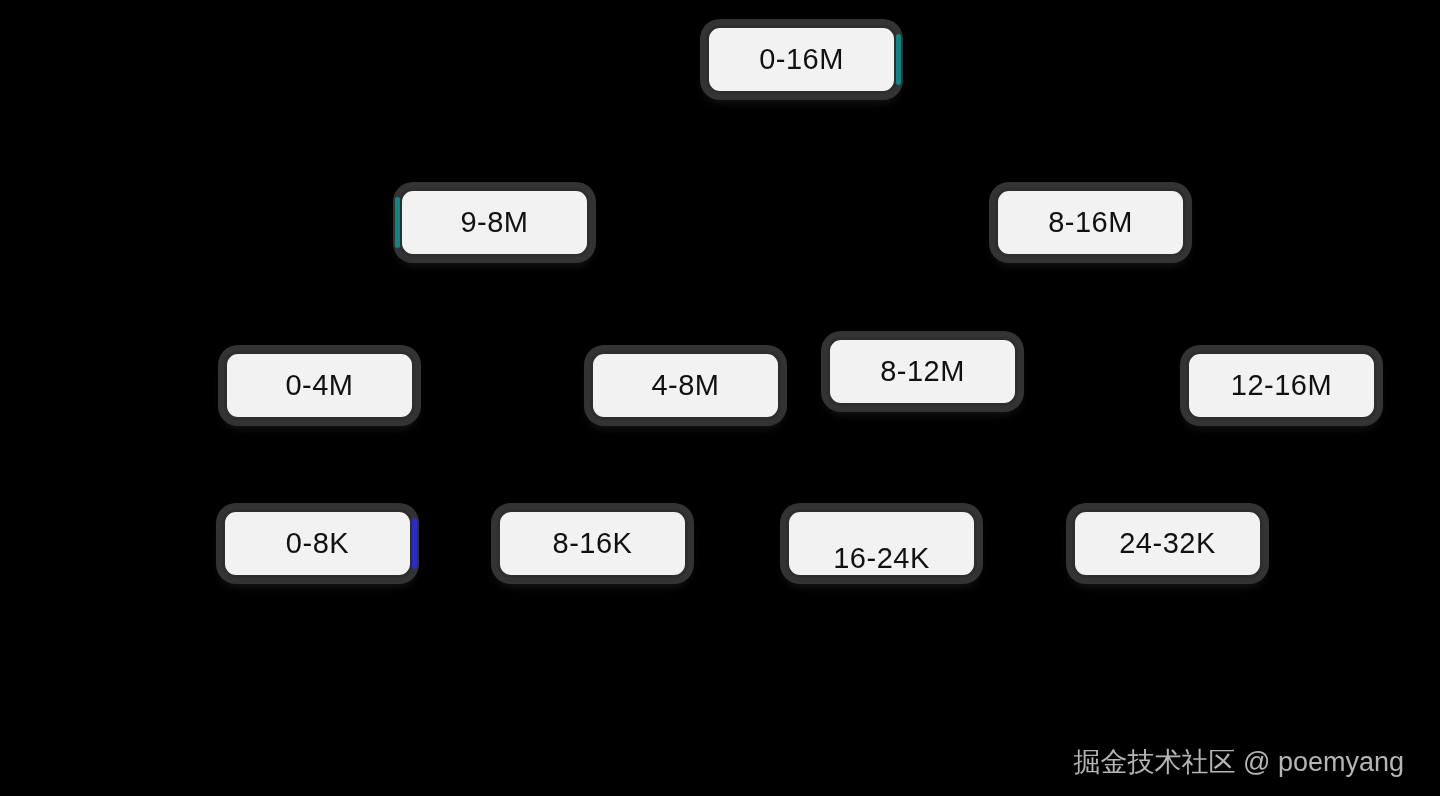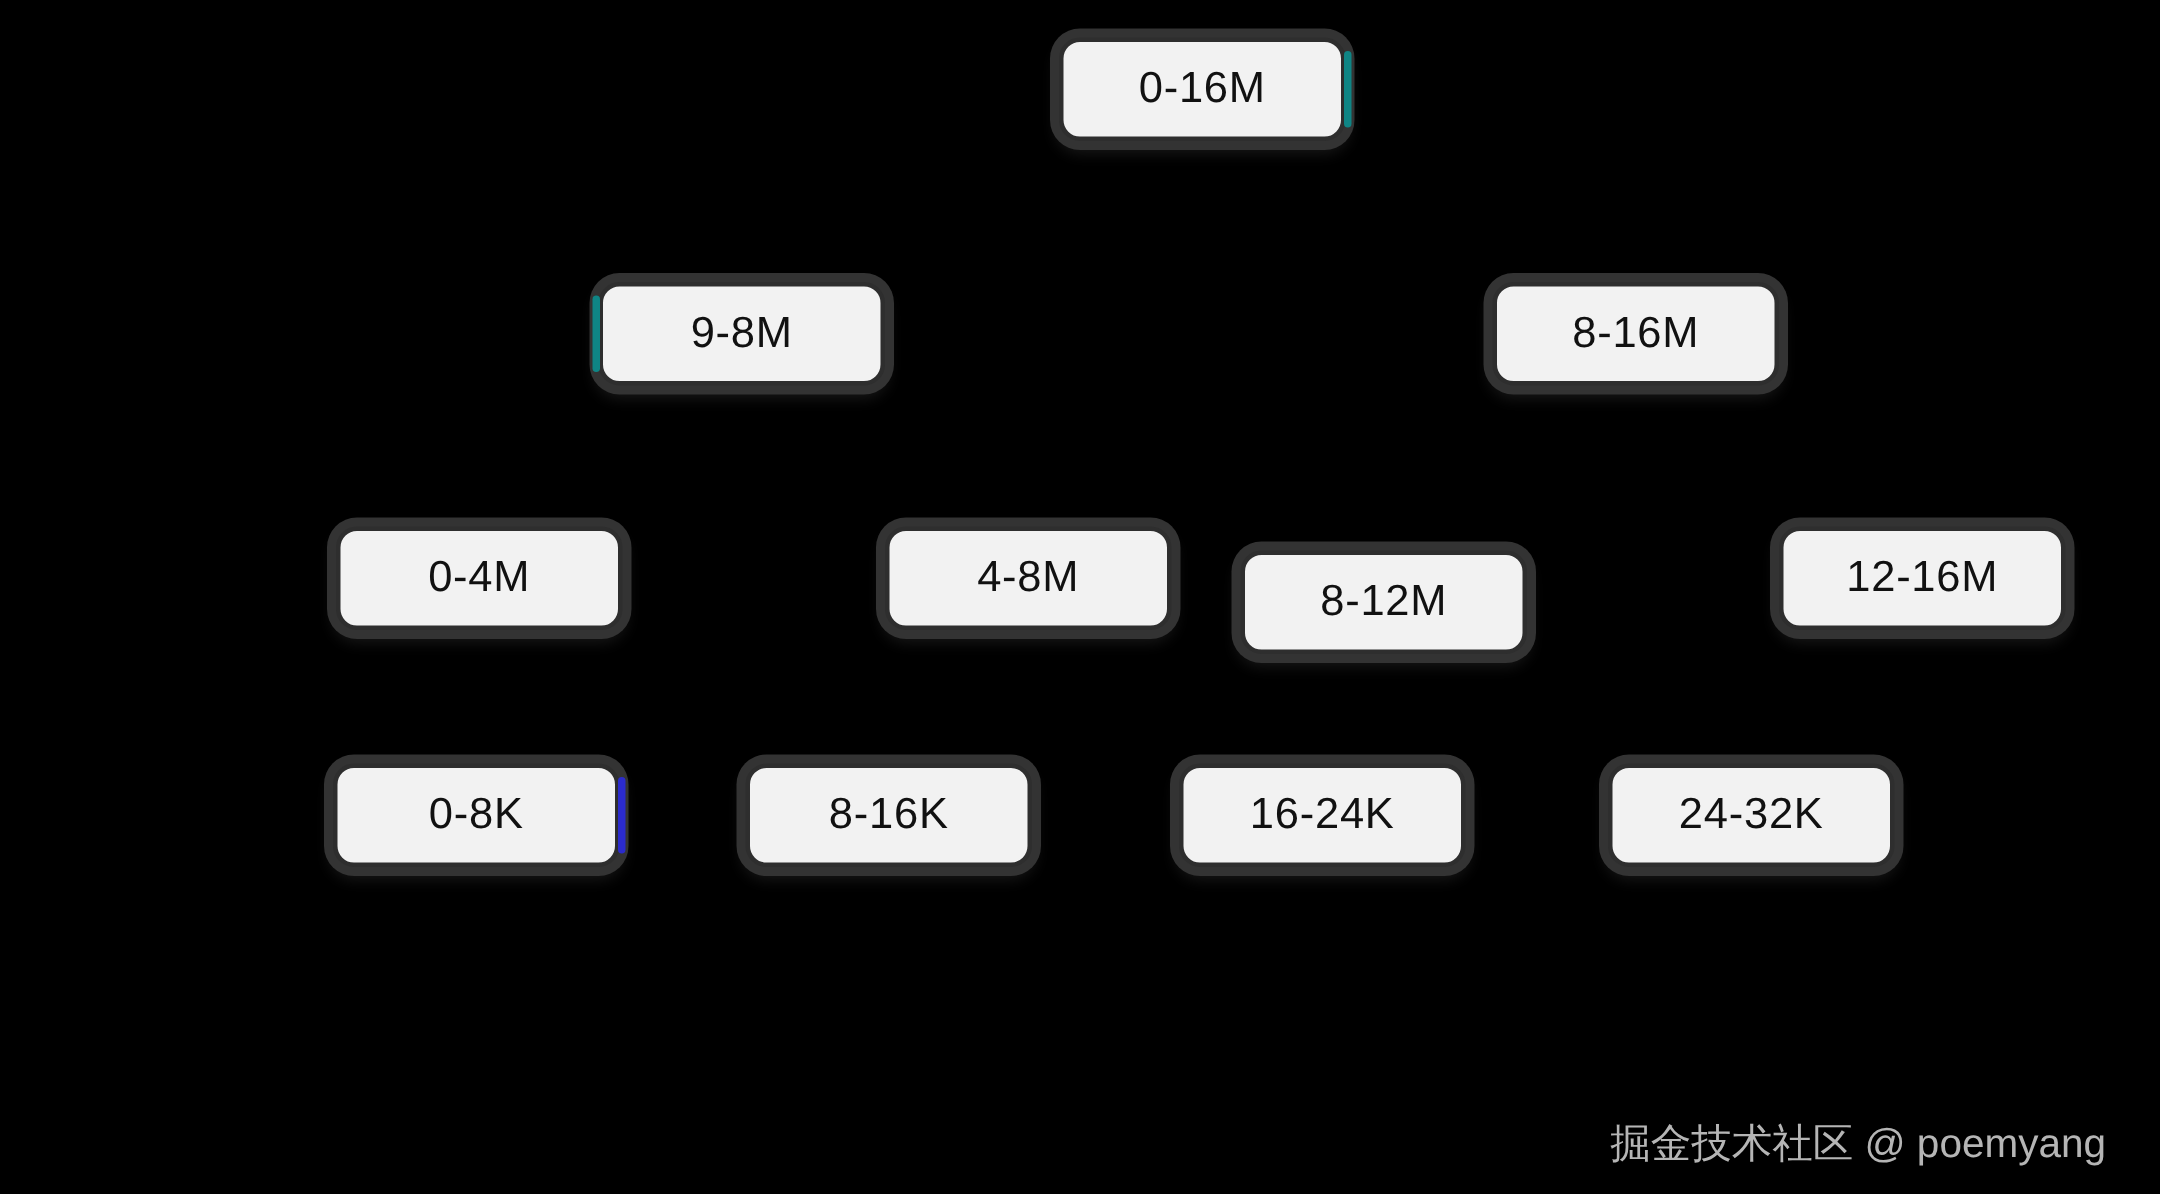--- a/index.html
+++ b/index.html
@@ -22,25 +22,25 @@
     box-shadow: 0 0 0 6px var(--node_halo, #333), 0 6px 10px 2px rgba(45,45,45,0.55);
     display: flex; align-items: center; justify-content: center;
     font-size: 29px; color: var(--text, #111);
     letter-spacing: 0.5px;
   }
   .n0  { left: 706px;  top: 25px;  }
   .n1  { left: 399px;  top: 188px; }
   .n2  { left: 995px;  top: 188px; }
   .n3  { left: 224px;  top: 351px; }
   .n4  { left: 590px;  top: 351px; }
-  .n5  { left: 827px;  top: 367px; }
+  .n5  { left: 827px;  top: 337px; }
   .n6  { left: 1186px; top: 351px; }
   .n7  { left: 222px;  top: 509px; }
   .n8  { left: 497px;  top: 509px; }
-  .n9  { left: 786px;  top: 509px; }
+  .n9  { left: 786px;  top: 509px; align-items: flex-end; }
   .n10 { left: 1072px; top: 509px; }
 
   .accent {
     position: absolute; width: 5px; top: 6px; bottom: 6px;
     border-radius: 3px; opacity: 0.95;
   }
   .accent.right { right: -7px; }
   .accent.left  { left: -7px; }
   .accent.teal  { background: var(--accent_teal, #0e8a8a); }
   .accent.blue  { background: var(--accent_blue, #2b2bd6); }

